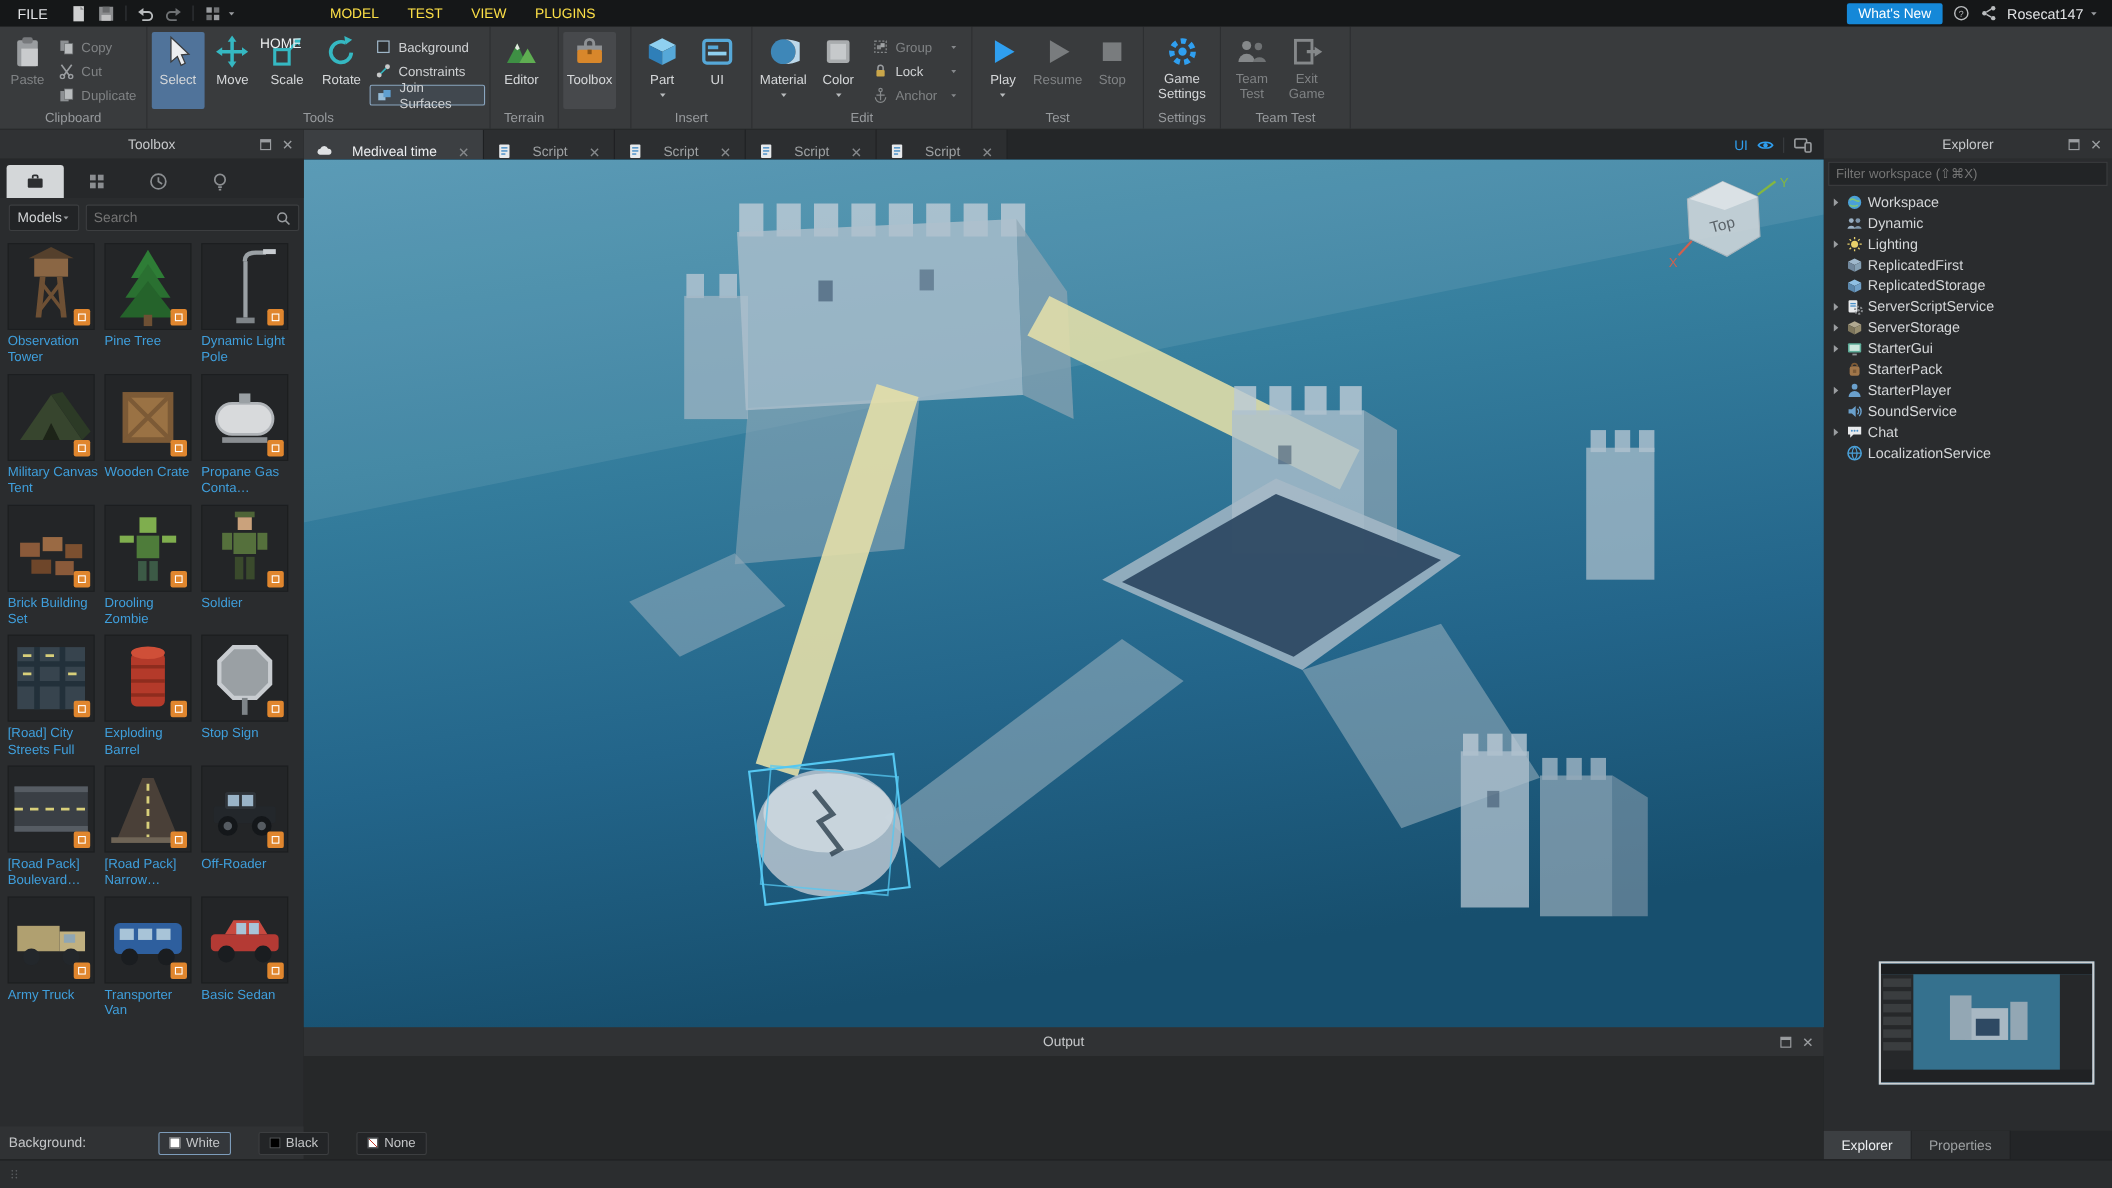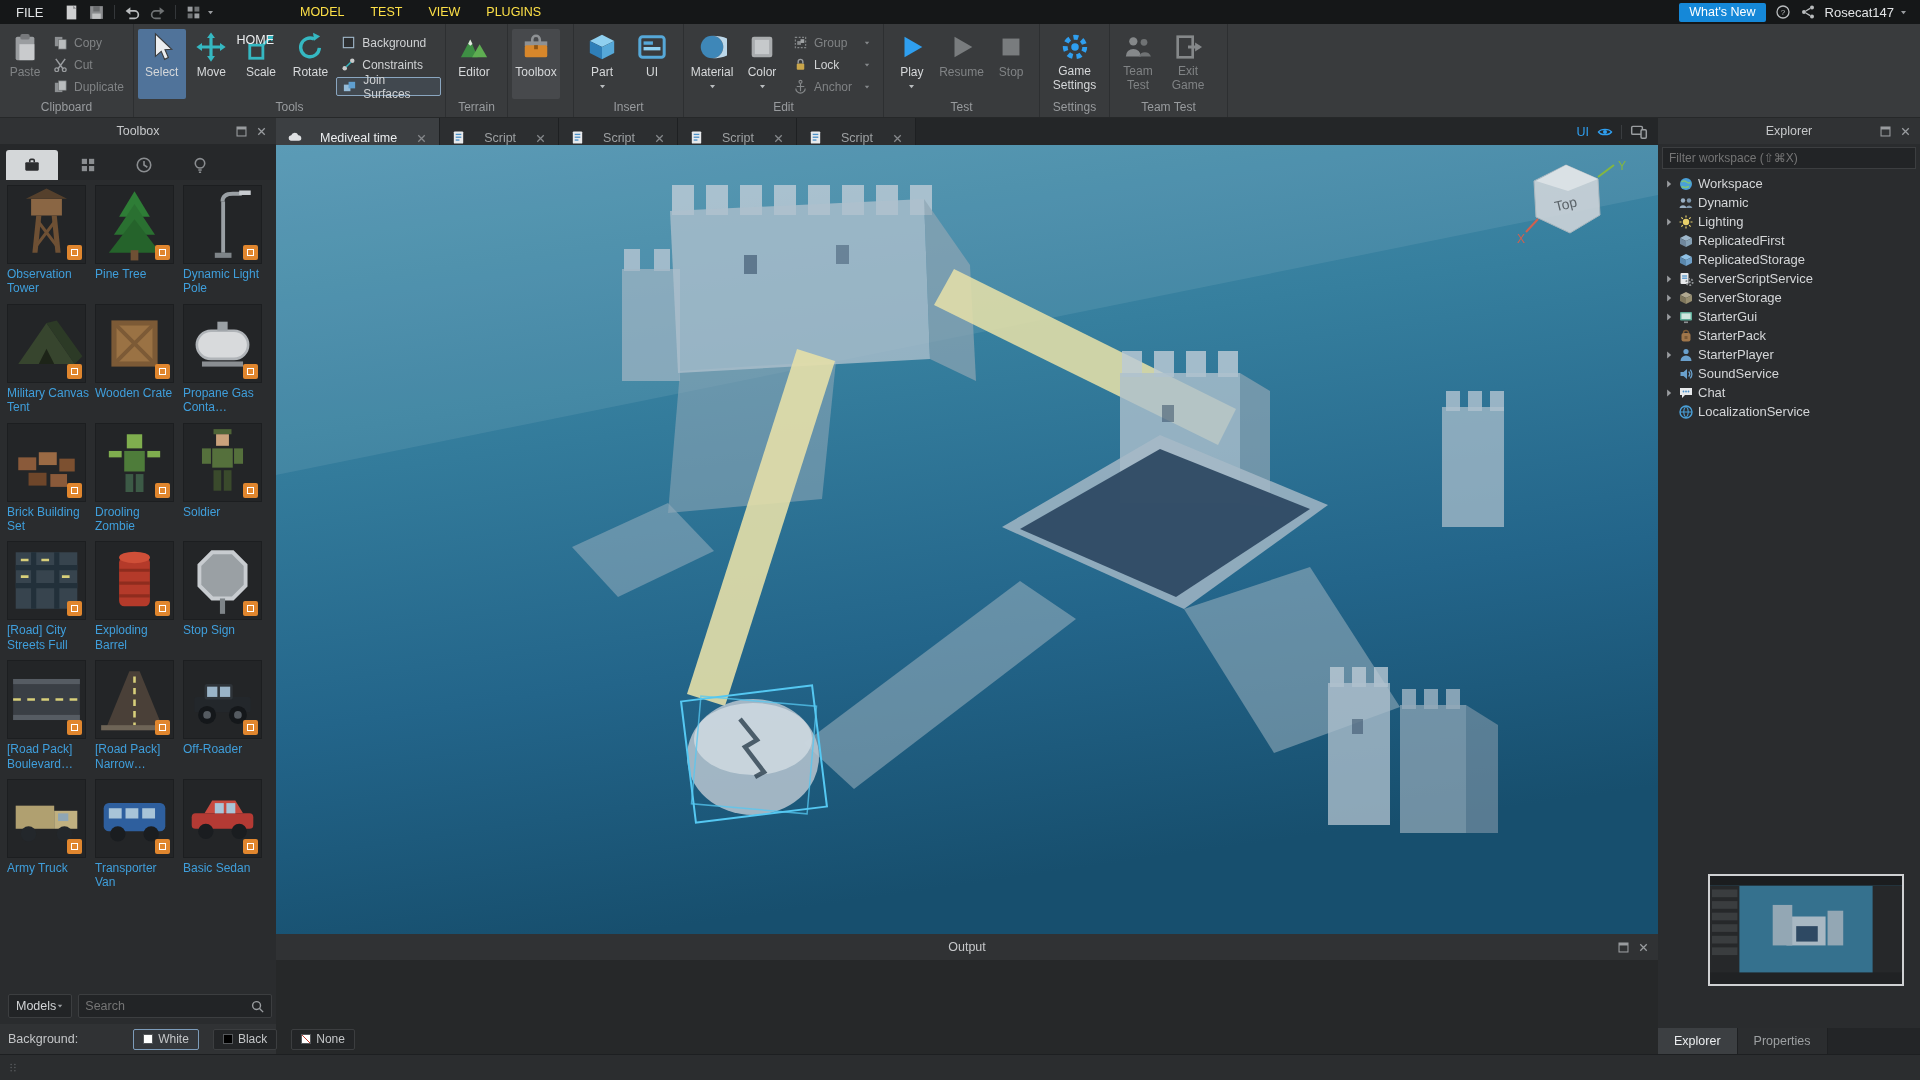--- a/index.html
+++ b/index.html
@@ -80,21 +80,21 @@
 #toolbox-search{flex:1;height:24px;background:#222426;border:1px solid #3c3e40;border-radius:2px;display:flex;align-items:center;padding:0 6px;gap:4px;}
 #toolbox-search input{flex:1;min-width:0;background:transparent;border:none;outline:none;color:#d2d4d6;font-size:12.5px;font-family:inherit;}
 #toolbox-search .icon15{width:15px;height:15px;color:#9a9da0;}
 .icon15{width:15px;height:15px;display:inline-block;}
 #toolbox-grid{flex:1;overflow:hidden;padding:5px 0 0 7px;display:flex;flex-wrap:wrap;align-content:flex-start;}
 .titem{width:88px;margin-bottom:8px;}
 .thumb{position:relative;width:79px;height:79px;background:#232527;border:1px solid #1c1e20;}
 .badge{position:absolute;right:3px;bottom:3px;width:15px;height:15px;background:#e0862e;border-radius:2px;display:flex;align-items:center;justify-content:center;}
 .badge i{display:block;width:7px;height:7px;border:1.5px solid #fff;}
 .tlabel{width:83px;margin-top:3px;font-size:12px;line-height:1.2;color:var(--toolbox-label-blue);}
-#toolbox-bg-row{height:30px;background:#303234;display:flex;align-items:center;gap:14px;padding:0 8px;font-size:12.5px;color:#c4c6c8;flex:0 0 auto;}
+#toolbox-bg-row{height:30px;background:#303234;display:flex;align-items:center;gap:25px;padding:0 8px;font-size:12.5px;color:#c4c6c8;flex:0 0 auto;}
 .bg-btn{height:21px;display:flex;align-items:center;gap:5px;padding:0 9px;background:#232527;border:1px solid #3c3e40;border-radius:2px;font-size:12px;color:#c4c6c8;}
 .bg-btn.selected{border-color:#7d9cba;background:#34373b;margin-left:41px;}
 .swatch{width:10px;height:10px;border:1px solid #55585b;display:inline-block;}
 
 
 #explorer-filter{margin:3px 4px;height:22px;background:#222426;border:1px solid #3c3e40;display:flex;align-items:center;padding:0 6px;flex:0 0 auto;}
 #explorer-filter input{flex:1;min-width:0;background:transparent;border:none;outline:none;color:#9a9da0;font-size:12px;font-family:inherit;}
 #explorer-tree{flex:1;padding-top:2px;position:relative;}
 .erow{height:19px;display:flex;align-items:center;padding-left:6px;gap:4px;font-size:13px;color:#d4d6d8;}
 .earrow{width:10px;height:10px;flex:0 0 10px;}
@@ -579,20 +579,47 @@
         </div>
       <div class="tb-tab">
           <span class="icon18">
             <svg viewBox="0 0 16 16" aria-hidden="true">
               <circle cx="8" cy="6.5" r="4.2" fill="none" stroke="currentColor" stroke-width="1.4"></circle>
               <path d="M6.5,12.5 h3 M7,14.5 h2" stroke="currentColor" stroke-width="1.4"></path>
             </svg>
           </span>
         </div>
     </div>
+    <div id="toolbox-filter">
+      <div id="models-dropdown">
+        <span>Models</span>
+        <span class="caret8">
+            <svg viewBox="0 0 16 16" aria-hidden="true">
+              <polygon points="3.5,5.5 12.5,5.5 8,11" fill="currentColor"></polygon>
+            </svg>
+          </span>
+      </div>
+      <div id="toolbox-search">
+        <input placeholder="Search" style="">
+        <span class="icon15">
+            <svg viewBox="0 0 16 16" aria-hidden="true">
+              <circle cx="7" cy="7" r="4.2" fill="none" stroke="#9a9da0" stroke-width="1.5"></circle>
+              <path d="M10.2,10.2 L14,14" stroke="#9a9da0" stroke-width="1.5"></path>
+            </svg>
+          </span>
+      </div>
+      <span class="icon15">
+          <svg viewBox="0 0 16 16" aria-hidden="true">
+            <path d="M2,4.5 H14 M2,8 H14 M2,11.5 H14" stroke="#9a9da0" stroke-width="1.3"></path>
+            <circle cx="6" cy="4.5" r="1.6" fill="#c8cacc"></circle>
+            <circle cx="10" cy="8" r="1.6" fill="#c8cacc"></circle>
+            <circle cx="5" cy="11.5" r="1.6" fill="#c8cacc"></circle>
+          </svg>
+        </span>
+    </div>
     <div id="toolbox-grid">
         <div class="titem">
           <div class="thumb">
             <svg viewBox="0 0 60 60" aria-hidden="true">
               <rect x="18" y="10" width="24" height="13" fill="#8a6644"></rect>
               <polygon points="14,10 46,10 30,2" fill="#55402c"></polygon>
               <polygon points="22,23 26,23 23,52 19,52" fill="#6e5034"></polygon>
               <polygon points="34,23 38,23 41,52 37,52" fill="#6e5034"></polygon>
               <path d="M23,27 L39,48 M37,27 L21,48" stroke="#6e5034" stroke-width="2.5"></path>
             </svg>
@@ -842,47 +869,20 @@
               <circle cx="17" cy="40" r="6" fill="#1a1d20"></circle>
               <circle cx="43" cy="40" r="6" fill="#1a1d20"></circle>
             </svg>
             <span class="badge">
               <i></i>
             </span>
           </div>
           <div class="tlabel">Basic Sedan</div>
         </div>
       </div>
-    <div id="toolbox-filter">
-      <div id="models-dropdown">
-        <span>Models</span>
-        <span class="caret8">
-            <svg viewBox="0 0 16 16" aria-hidden="true">
-              <polygon points="3.5,5.5 12.5,5.5 8,11" fill="currentColor"></polygon>
-            </svg>
-          </span>
-      </div>
-      <div id="toolbox-search">
-        <input placeholder="Search" style="">
-        <span class="icon15">
-            <svg viewBox="0 0 16 16" aria-hidden="true">
-              <circle cx="7" cy="7" r="4.2" fill="none" stroke="#9a9da0" stroke-width="1.5"></circle>
-              <path d="M10.2,10.2 L14,14" stroke="#9a9da0" stroke-width="1.5"></path>
-            </svg>
-          </span>
-      </div>
-      <span class="icon15">
-          <svg viewBox="0 0 16 16" aria-hidden="true">
-            <path d="M2,4.5 H14 M2,8 H14 M2,11.5 H14" stroke="#9a9da0" stroke-width="1.3"></path>
-            <circle cx="6" cy="4.5" r="1.6" fill="#c8cacc"></circle>
-            <circle cx="10" cy="8" r="1.6" fill="#c8cacc"></circle>
-            <circle cx="5" cy="11.5" r="1.6" fill="#c8cacc"></circle>
-          </svg>
-        </span>
-    </div>
     <div id="toolbox-bg-row">
       <span>Background:</span>
       <div class="bg-btn selected">
           <span class="swatch" style="background:#fff"></span>
           <span>White</span>
         </div>
       <div class="bg-btn">
           <span class="swatch" style="background:#000"></span>
           <span>Black</span>
         </div>

